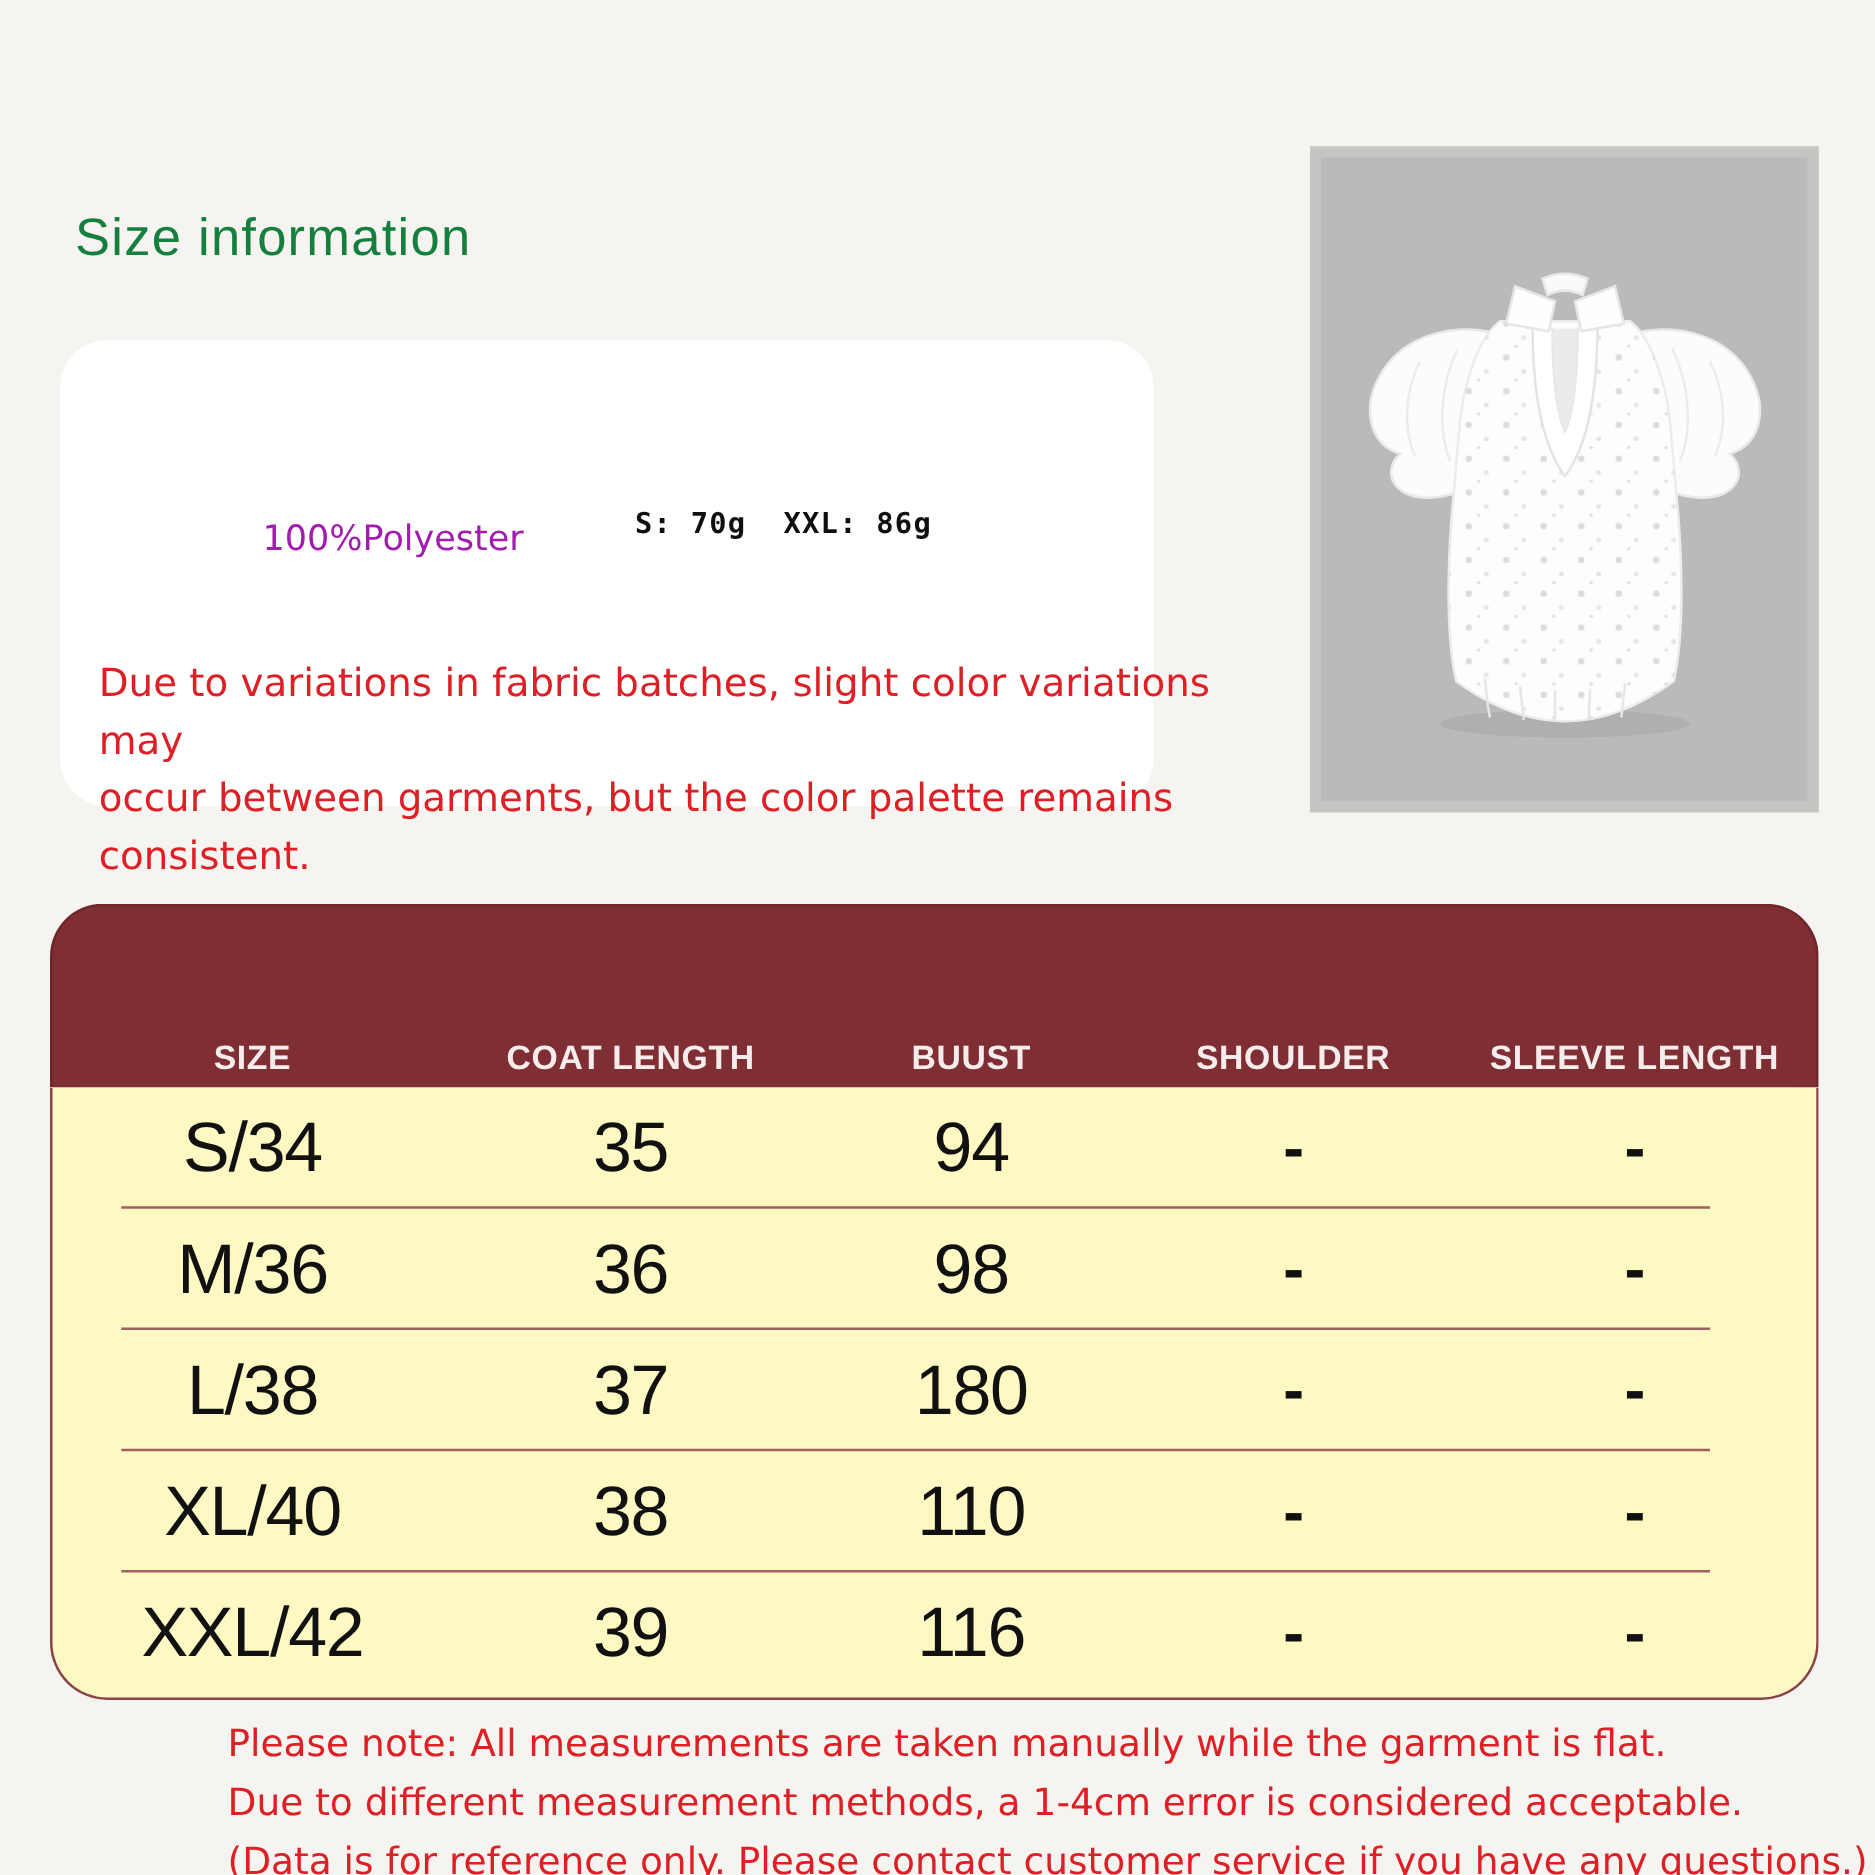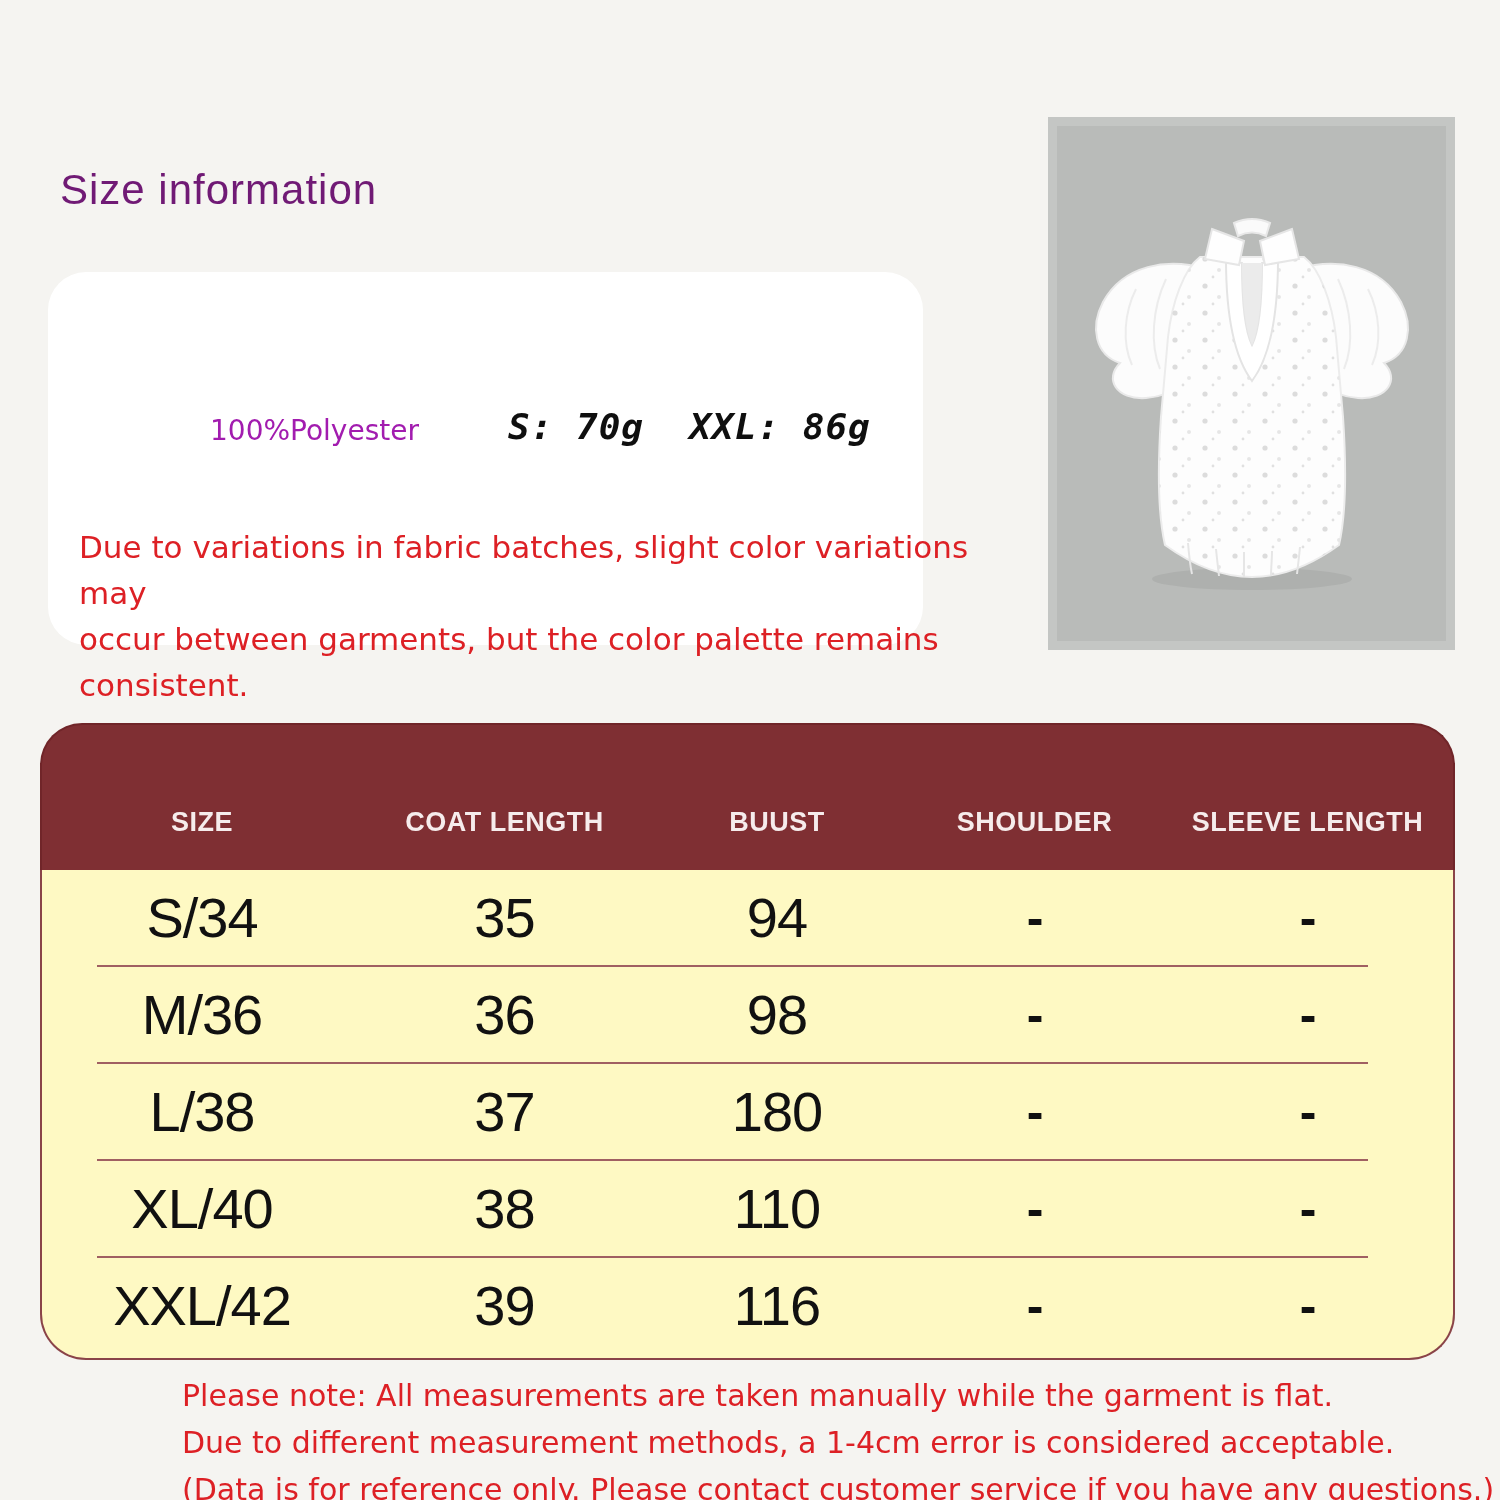--- a/index.html
+++ b/index.html
@@ -3,34 +3,34 @@
 <meta charset="utf-8">
 <style>
   html,body{margin:0;padding:0;}
   body{
     width:1500px;height:1500px;position:relative;overflow:hidden;
     background:#f5f4f1;
     font-family:"Liberation Sans",sans-serif;
   }
   .page-title{
     position:absolute;left:60px;top:166px;
-    font-size:42px;font-weight:300;letter-spacing:1px;color:#701a75;
+    font-size:42px;font-weight:300;letter-spacing:1px;color:#15803d;
   }
   .info-card{
     position:absolute;left:48px;top:272px;width:875px;height:373px;
     background:#ffffff;border-radius:38px;
   }
   .material-label{
     position:absolute;left:210px;top:414px;
     font-size:28px;color:#a21caf;font-family:"DejaVu Sans",sans-serif;
   }
   .weights-label{
     position:absolute;left:508px;top:406px;
-    font-size:36px;font-weight:bold;color:#0f0f0f;white-space:pre;
-    font-family:"DejaVu Sans Mono",monospace;letter-spacing:1px;font-style:italic;
+    font-size:23px;font-weight:bold;color:#0f0f0f;white-space:pre;
+    font-family:"DejaVu Sans Mono",monospace;letter-spacing:1px;
   }
   .color-warning{
     position:absolute;left:35px;top:524px;width:920px;
     font-size:31px;line-height:46px;color:#dd2025;
     font-family:"DejaVu Sans",sans-serif;
     margin-left:44px;
   }
   .product-image{
     position:absolute;left:1048px;top:117px;width:407px;height:533px;
     background:#b9bbb9;
@@ -38,21 +38,21 @@
   }
   .product-image svg{display:block;width:100%;height:100%;}
   .size-table{
     position:absolute;left:40px;top:723px;width:1415px;height:637px;
   }
   .table-header{
     box-sizing:border-box;height:147px;
     background:#7f2f33;border:2px solid #702529;border-bottom:none;
     border-radius:42px 42px 0 0;
     display:grid;grid-template-columns:320px 285px 260px 255px 291px;
-    align-items:end;padding-bottom:32px;
+    align-items:end;padding-bottom:8px;
   }
   .table-header .th{
     text-align:center;font-size:27px;font-weight:bold;color:#f6ecec;
     letter-spacing:0.5px;
   }
   .table-body{
     box-sizing:border-box;height:490px;background:#fef9c3;
     border:2px solid #8a4448;border-top:none;
     border-radius:0 0 46px 46px;overflow:hidden;
   }

